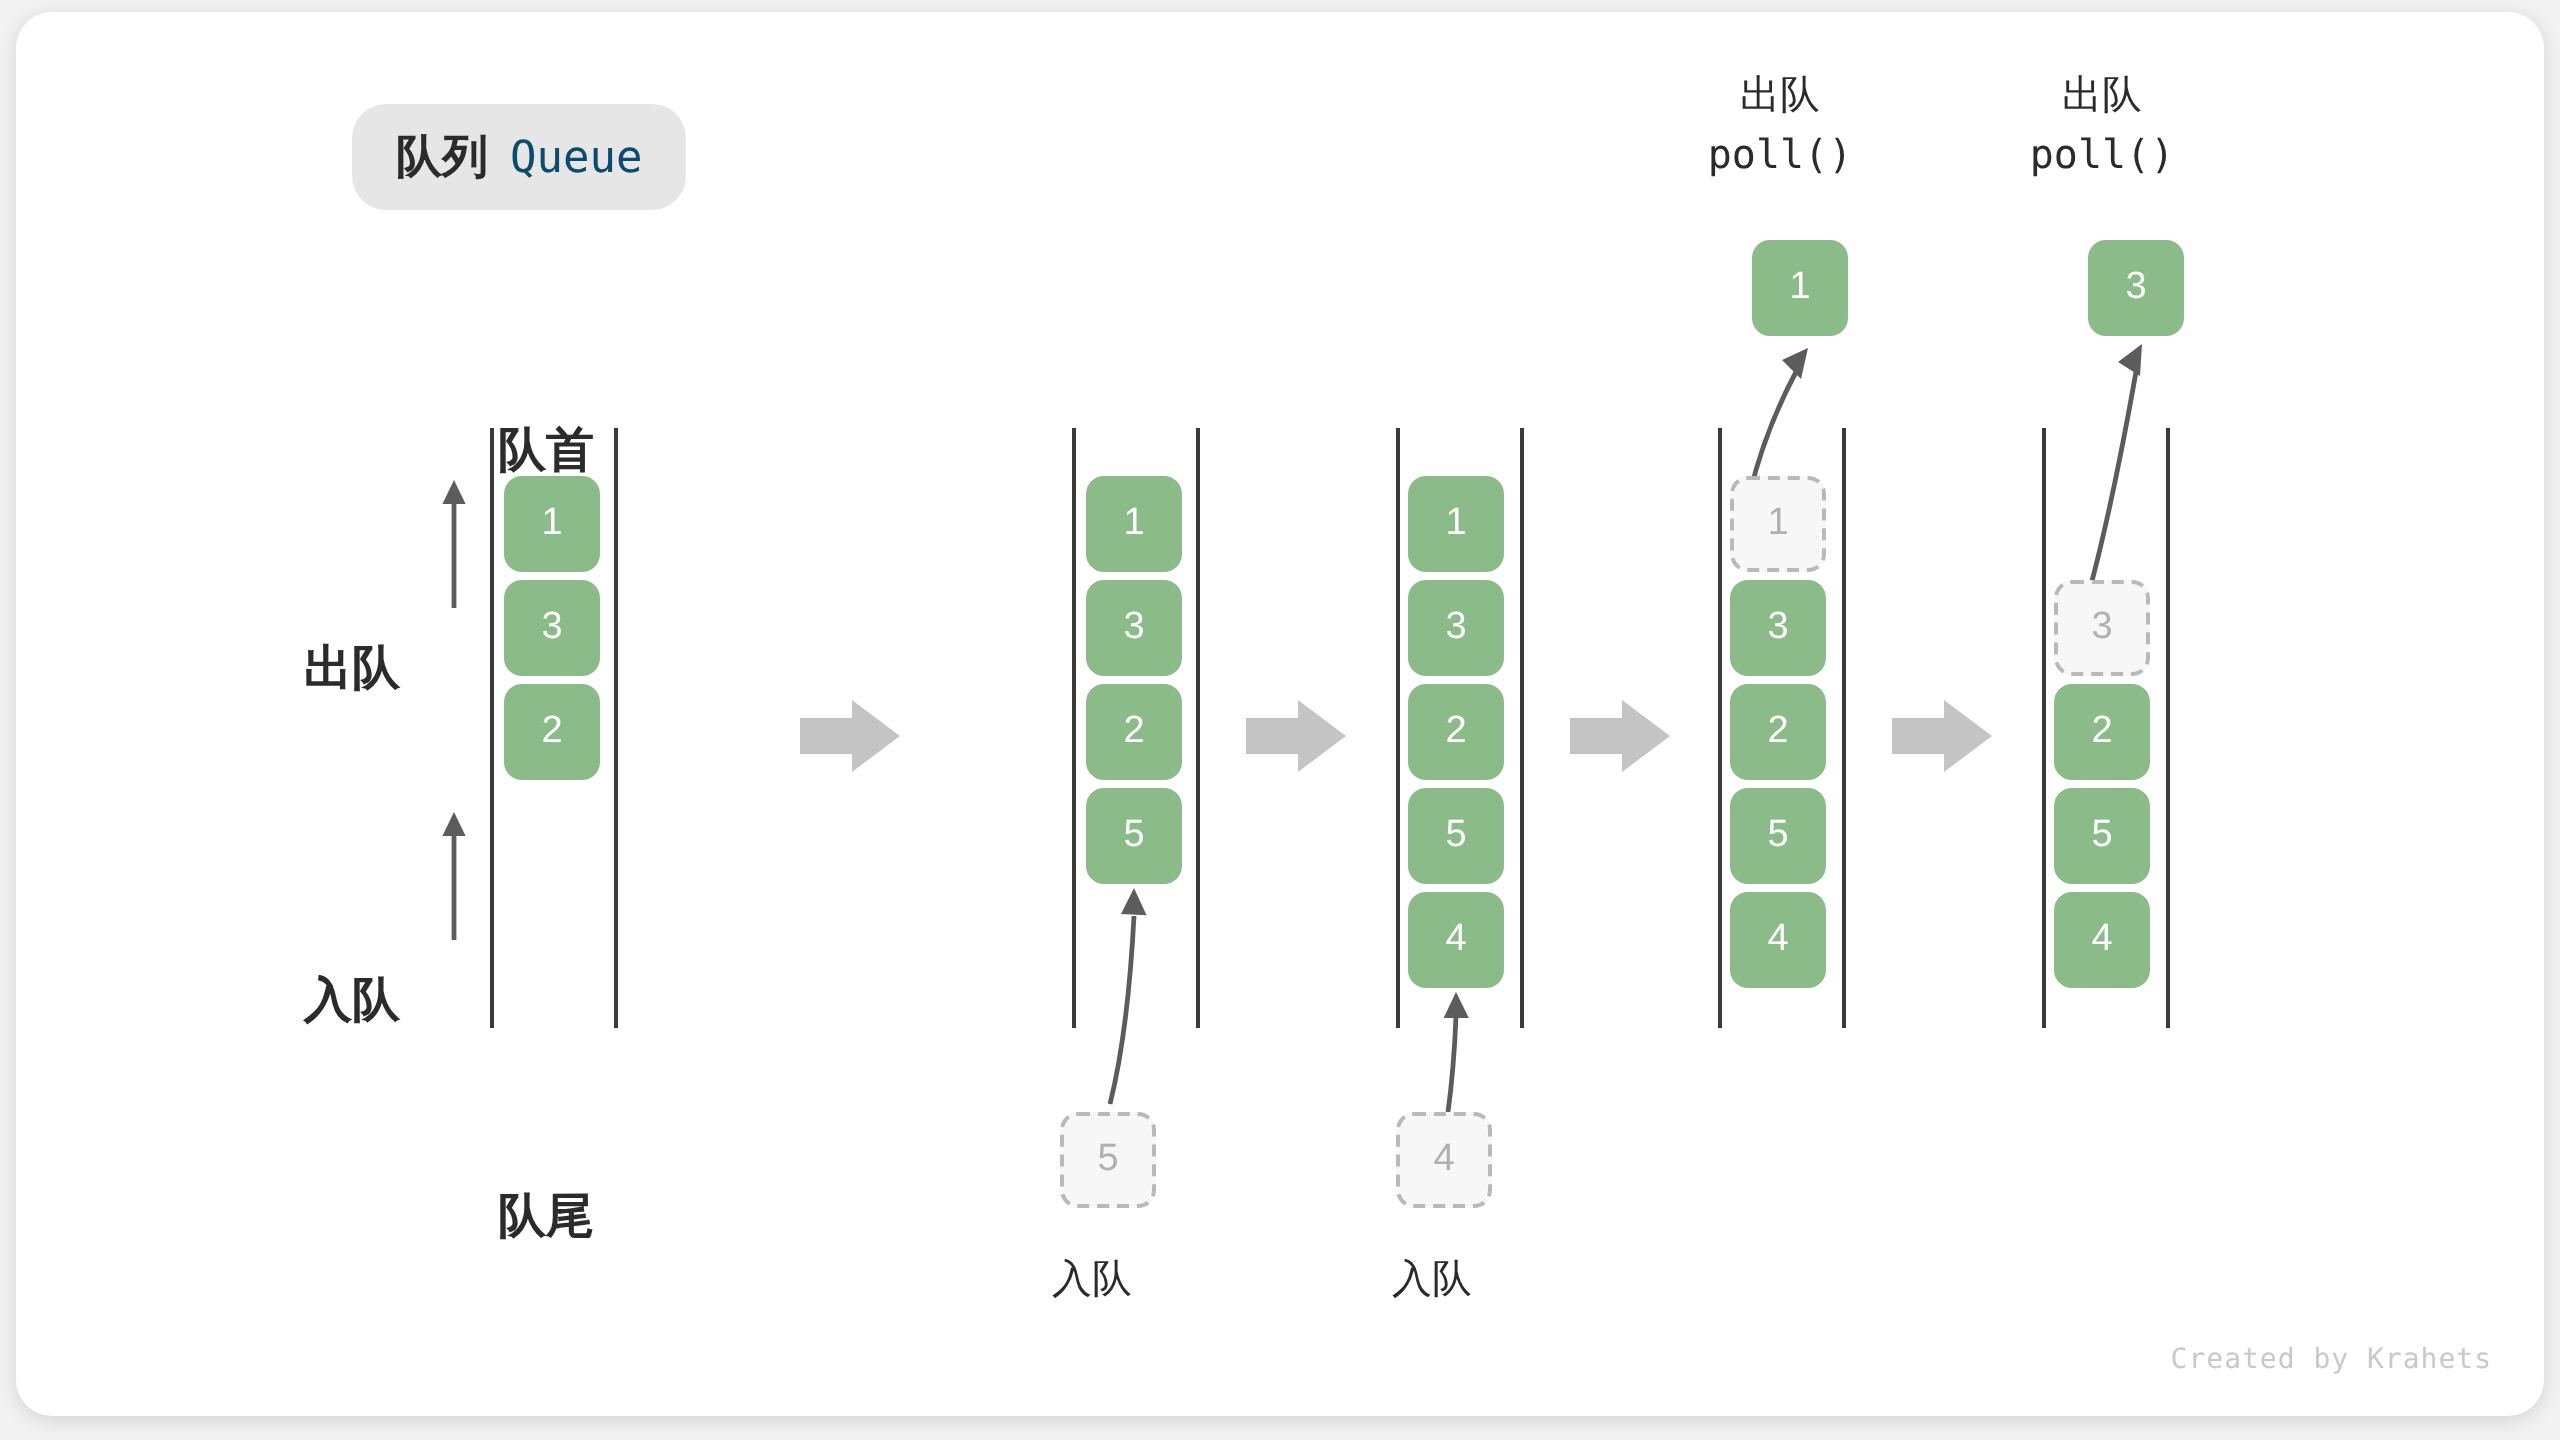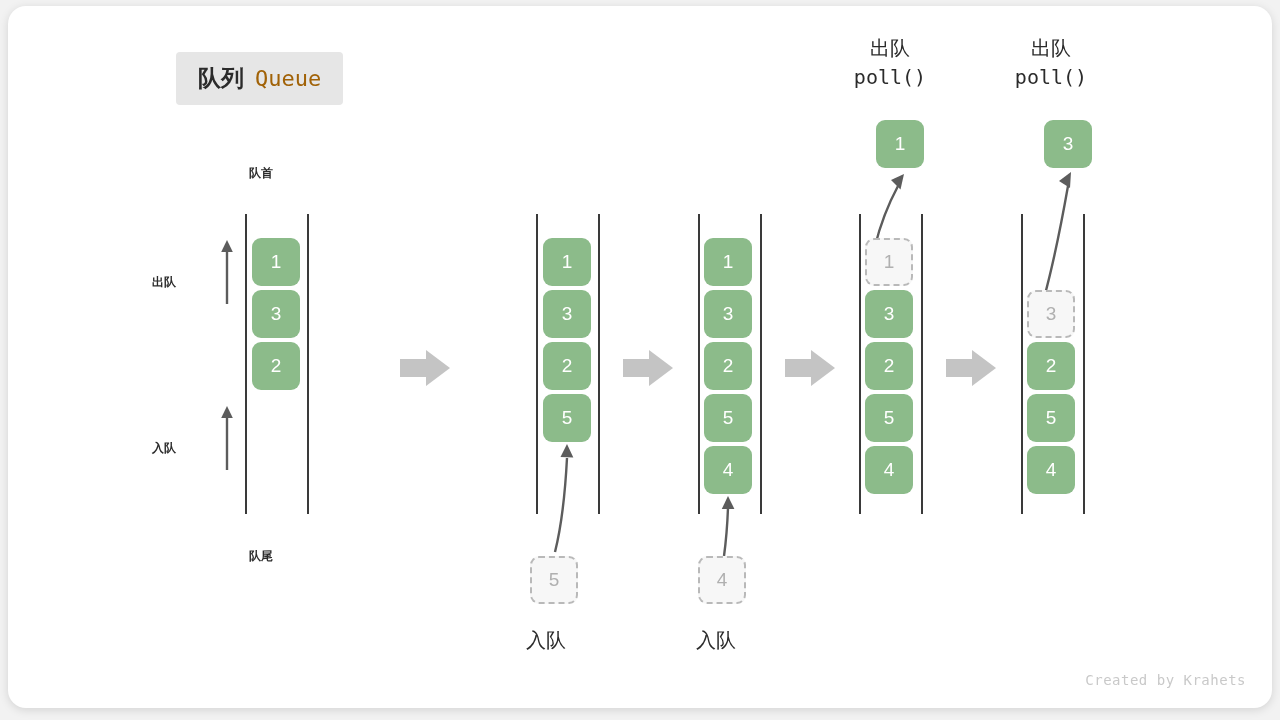--- a/index.html
+++ b/index.html
@@ -21,44 +21,45 @@
     border-radius: 18px;
     box-shadow: 0 2px 10px rgba(0,0,0,0.13);
     overflow: hidden;
   }
   .abs { position: absolute; }
 
   
   #title-badge {
     left: 168px; top: 46px;
     background: #e6e6e6;
-    border-radius: 4px;
+    border-radius: 17px;
     padding: 11px 22px;
     display: flex;
     align-items: baseline;
     gap: 11px;
   }
   #title-badge .cn {
     font-size: 23px;
     font-weight: bold;
     color: #2b2b2b;
     font-family: "Liberation Sans", "DejaVu Sans", sans-serif;
   }
   #title-badge .en {
     font-size: 22px;
-    color: #a16207;
+    color: #0c4a6e;
     font-family: "DejaVu Sans Mono", "Liberation Mono", monospace;
   }
 
   
   .cn-label {
-    font-size: 12px;
+    font-size: 24px;
     font-weight: bold;
     color: #2b2b2b;
     white-space: nowrap;
+    margin-top: 44px;
   }
   .op-label {
     text-align: center;
     white-space: nowrap;
     line-height: 1.45;
   }
   .op-label .l1 {
     display: block;
     font-size: 20px;
     color: #2b2b2b;

